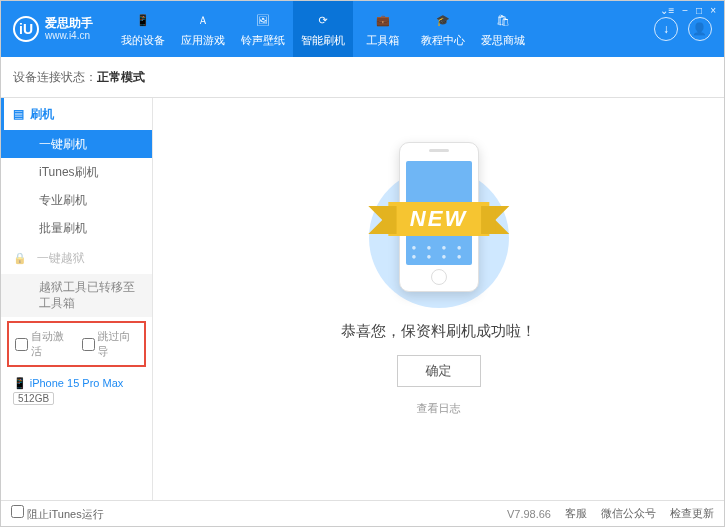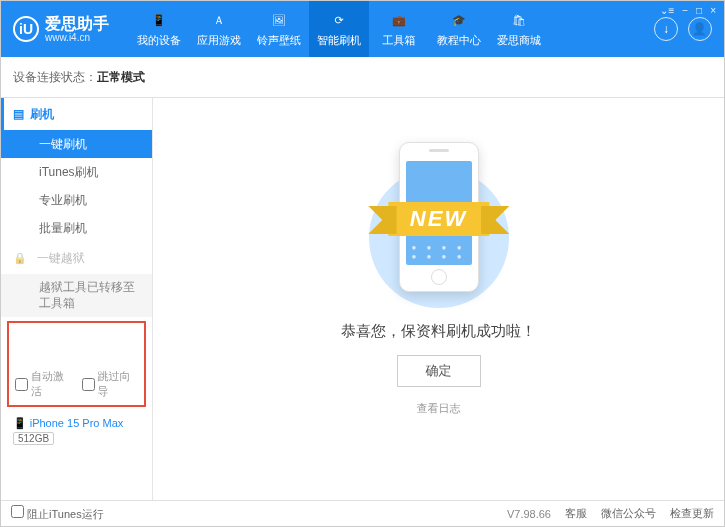--- a/index.html
+++ b/index.html
@@ -4,21 +4,21 @@
 <style>
 * { margin: 0; padding: 0; box-sizing: border-box; font-family: "Microsoft YaHei", Arial, sans-serif; }
 body { background: #fff; width: 725px; height: 527px; overflow: hidden; font-size: 12px; }
 .container { width: 725px; height: 527px; border: 1px solid #ccc; display: flex; flex-direction: column; }
 
 
 .header { background: #1f8bf3; color: #fff; height: 56px; display: flex; align-items: center; padding: 0 12px; position: relative; }
 .logo-wrap { display: flex; align-items: center; margin-right: 20px; }
 .logo-circle { width: 26px; height: 26px; border: 2px solid #fff; border-radius: 50%; display: flex; align-items: center; justify-content: center; font-weight: bold; font-size: 14px; margin-right: 6px; }
 .logo-text { display: flex; flex-direction: column; line-height: 1.1; }
-.brand { font-size: 16px; font-weight: bold; }
+.brand { font-size: 12px; font-weight: bold; }
 .url { font-size: 10px; opacity: 0.85; }
 .nav { display: flex; flex: 1; height: 100%; }
 .nav-item { width: 60px; display: flex; flex-direction: column; align-items: center; justify-content: center; cursor: pointer; font-size: 11px; gap: 3px; }
 .nav-item.active { background: #0a74d8; }
 .nav-icon { width: 20px; height: 20px; display: flex; align-items: center; justify-content: center; }
 .header-right { display: flex; align-items: center; gap: 10px; margin-left: 8px; }
 .circle-btn { width: 24px; height: 24px; border: 1.5px solid rgba(255,255,255,0.8); border-radius: 50%; display: flex; align-items: center; justify-content: center; cursor: pointer; }
 .win-ctrls { position: absolute; top: 4px; right: 8px; display: flex; gap: 8px; font-size: 10px; }
 .win-ctrls span { cursor: pointer; opacity: 0.9; }
 
@@ -32,21 +32,21 @@
 .side-group { }
 .side-header { height: 32px; display: flex; align-items: center; padding: 0 12px; color: #444; cursor: pointer; gap: 6px; }
 .side-header.active { border-left: 3px solid #1f8bf3; color: #1f8bf3; font-weight: bold; padding-left: 9px; }
 .side-item { height: 28px; display: flex; align-items: center; padding-left: 38px; color: #666; cursor: pointer; font-size: 12px; }
 .side-item.active { background: #1f8bf3; color: #fff; }
 .side-item.boxed { background: #f5f5f5; color: #888; padding-left: 38px; height: auto; padding-top: 6px; padding-bottom: 6px; line-height: 1.3; padding-right: 10px; }
 .side-header.disabled { color: #bbb; }
 .lock-icon::before { content: "🔒"; font-size: 11px; margin-right: 4px; opacity: 0.5; }
 
 .checkbox-row { border: 2px solid #e74c3c; margin: 4px 6px; padding: 6px 6px; display: flex; gap: 10px; font-size: 11px; color: #999; }
-.checkbox-row label { display: flex; align-items: center; gap: 3px; cursor: pointer; margin-top: 40px; }
+.checkbox-row label { display: flex; align-items: center; gap: 3px; cursor: pointer; }
 .checkbox-row input { cursor: pointer; }
 
 .device-info { padding: 6px 12px; font-size: 11px; color: #1f8bf3; }
 .device-name { font-weight: normal; }
 .storage { display: inline-block; border: 1px solid #ccc; border-radius: 2px; padding: 0 4px; color: #666; font-size: 10px; margin-top: 2px; }
 .phone-icon::before { content: "📱"; font-size: 11px; margin-right: 3px; }
 
 
 .main { flex: 1; display: flex; flex-direction: column; align-items: center; padding-top: 30px; position: relative; background: #fff; }
 .illus { position: relative; width: 200px; height: 170px; }

